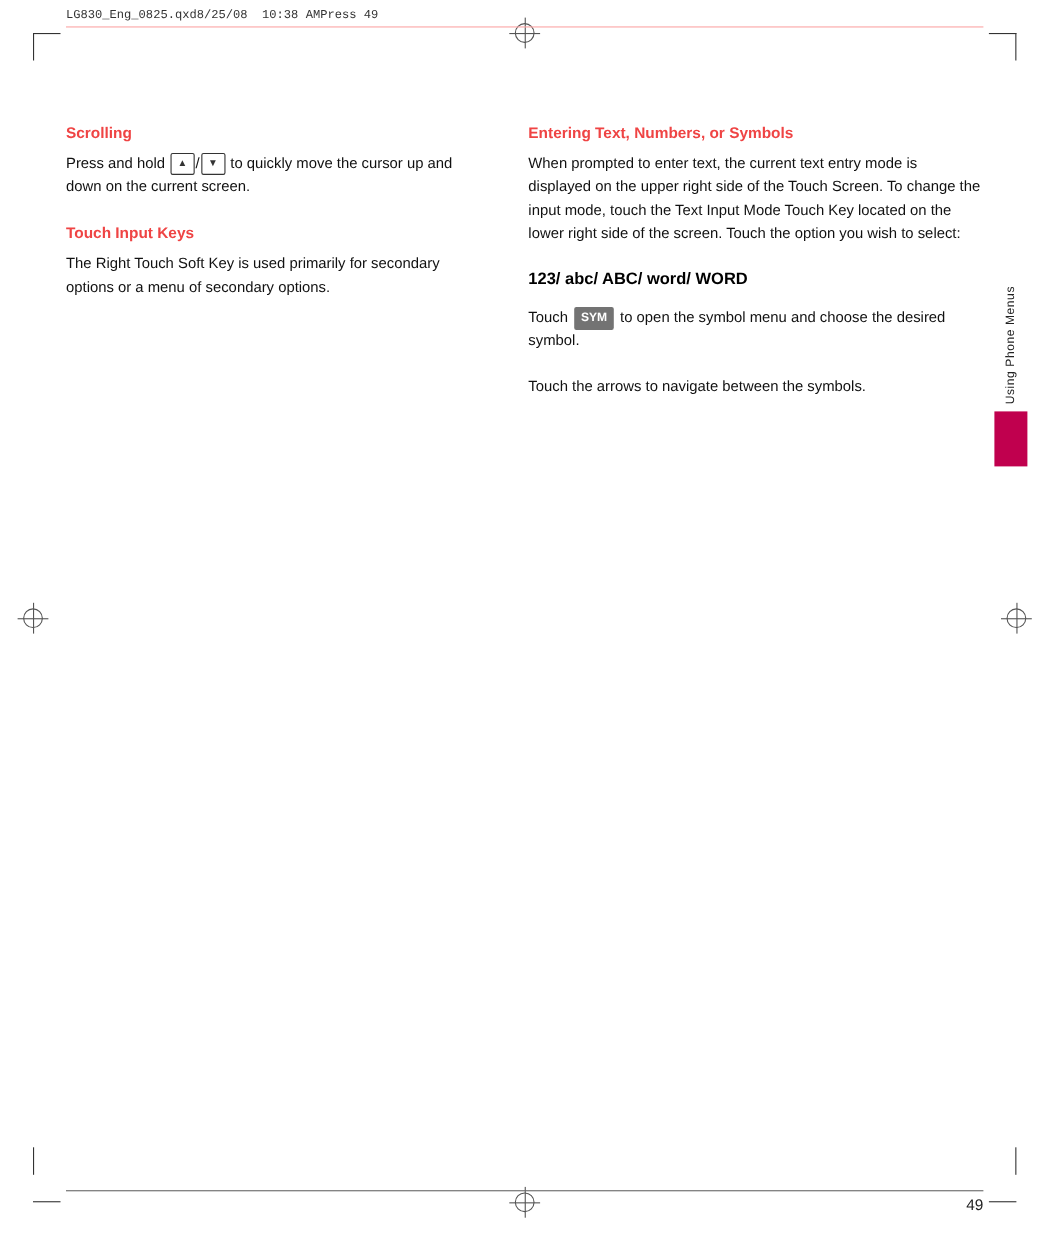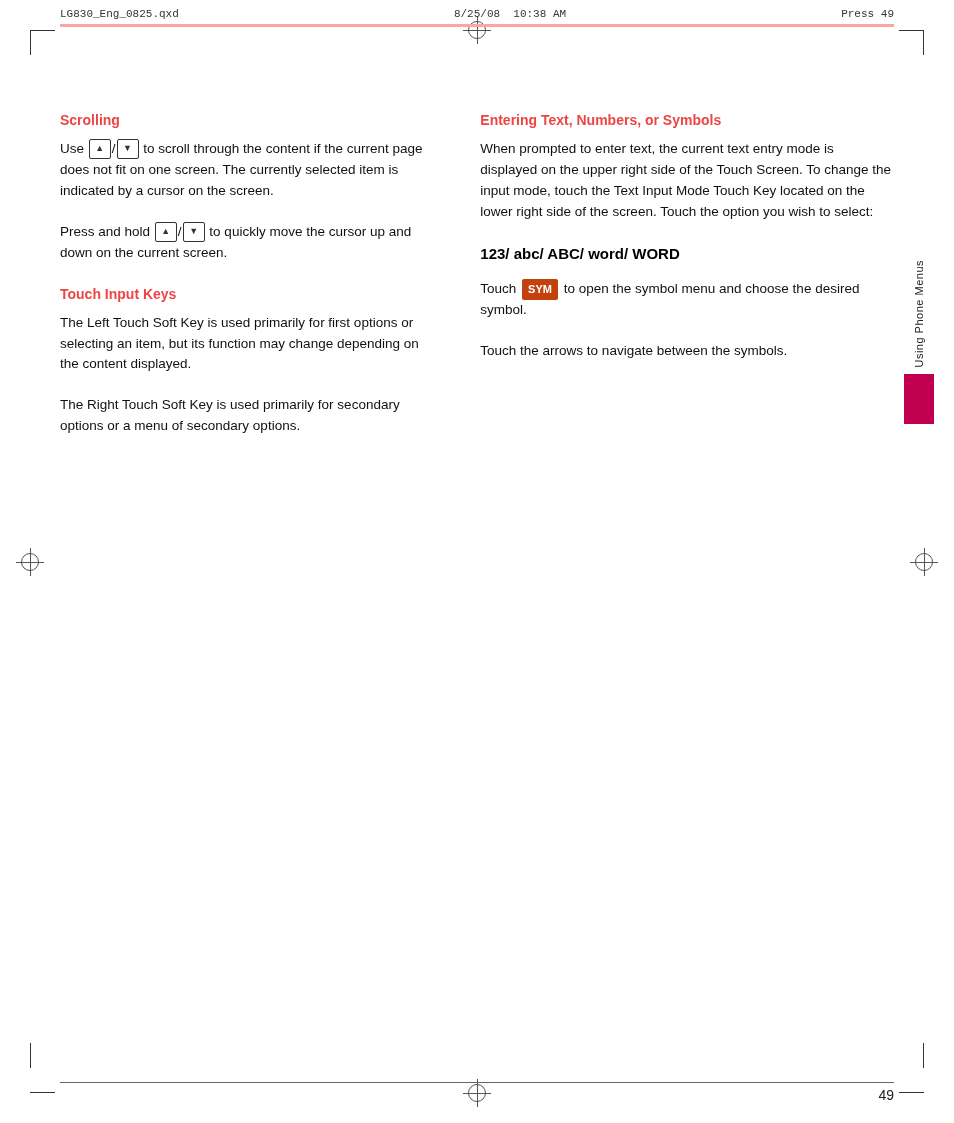--- a/index.html
+++ b/index.html
@@ -17,26 +17,25 @@
       overflow: hidden;
     }
 
     
     .header-bar {
       position: absolute;
       top: 8px;
       left: 60px;
       right: 60px;
       display: flex;
-      justify-content: space-between;
       align-items: center;
       font-size: 11px;
       color: #333;
       font-family: 'Courier New', monospace;
-      border-bottom: 3px solid #fca5a5;
+      border-bottom: 1px solid #fca5a5;
       padding-bottom: 4px;
     }
 
     
     .crop-mark {
       position: absolute;
       background: #333;
     }
 
     
@@ -184,21 +183,21 @@
 
     .down-arrow-btn::before {
       content: '▼';
       font-size: 9px;
       color: #333;
     }
 
     
     .sym-button {
       display: inline-block;
-      background: #c2410c;
+      background: #737373;
       color: #fff;
       font-size: 11px;
       font-weight: bold;
       padding: 2px 6px;
       border-radius: 2px;
       vertical-align: middle;
       margin: 0 2px;
     }
 
     
@@ -278,34 +277,28 @@
   <span>LG830_Eng_0825.qxd</span>
   <span><span>8/25/08</span>&nbsp;&nbsp;<span>10:38 AM</span></span>
   <span><span>Press</span> <span>49</span></span>
 </div>
 
 <div class="main-content">
 
   <div class="left-column">
 
     <div class="section-heading">Scrolling</div>
-    <div class="section-body">
-      <span>Use</span>
-      <span class="up-arrow-btn"></span>/<span class="down-arrow-btn"></span>
-      <span>to scroll through the content if the current page does not fit on one screen. The currently selected item is indicated by a cursor on the screen.</span>
-    </div>
 
     <div class="section-body">
       <span>Press and hold</span>
       <span class="up-arrow-btn"></span>/<span class="down-arrow-btn"></span>
       <span> to quickly move the cursor up and down on the current screen.</span>
     </div>
 
     <div class="section-heading">Touch Input Keys</div>
-    <div class="section-body">The Left Touch Soft Key is used primarily for first options or selecting an item, but its function may change depending on the content displayed.</div>
     <div class="section-body">The Right Touch Soft Key is used primarily for secondary options or a menu of secondary options.</div>
 
   </div>
 
   <div class="right-column">
 
     <div class="section-heading">Entering Text, Numbers, or Symbols</div>
     <div class="section-body">When prompted to enter text, the current text entry mode is displayed on the upper right side of the Touch Screen. To change the input mode, touch the Text Input Mode Touch Key located on the lower right side of the screen. Touch the option you wish to select:</div>
 
     <div class="input-modes">123/ abc/ ABC/ word/ WORD</div>

